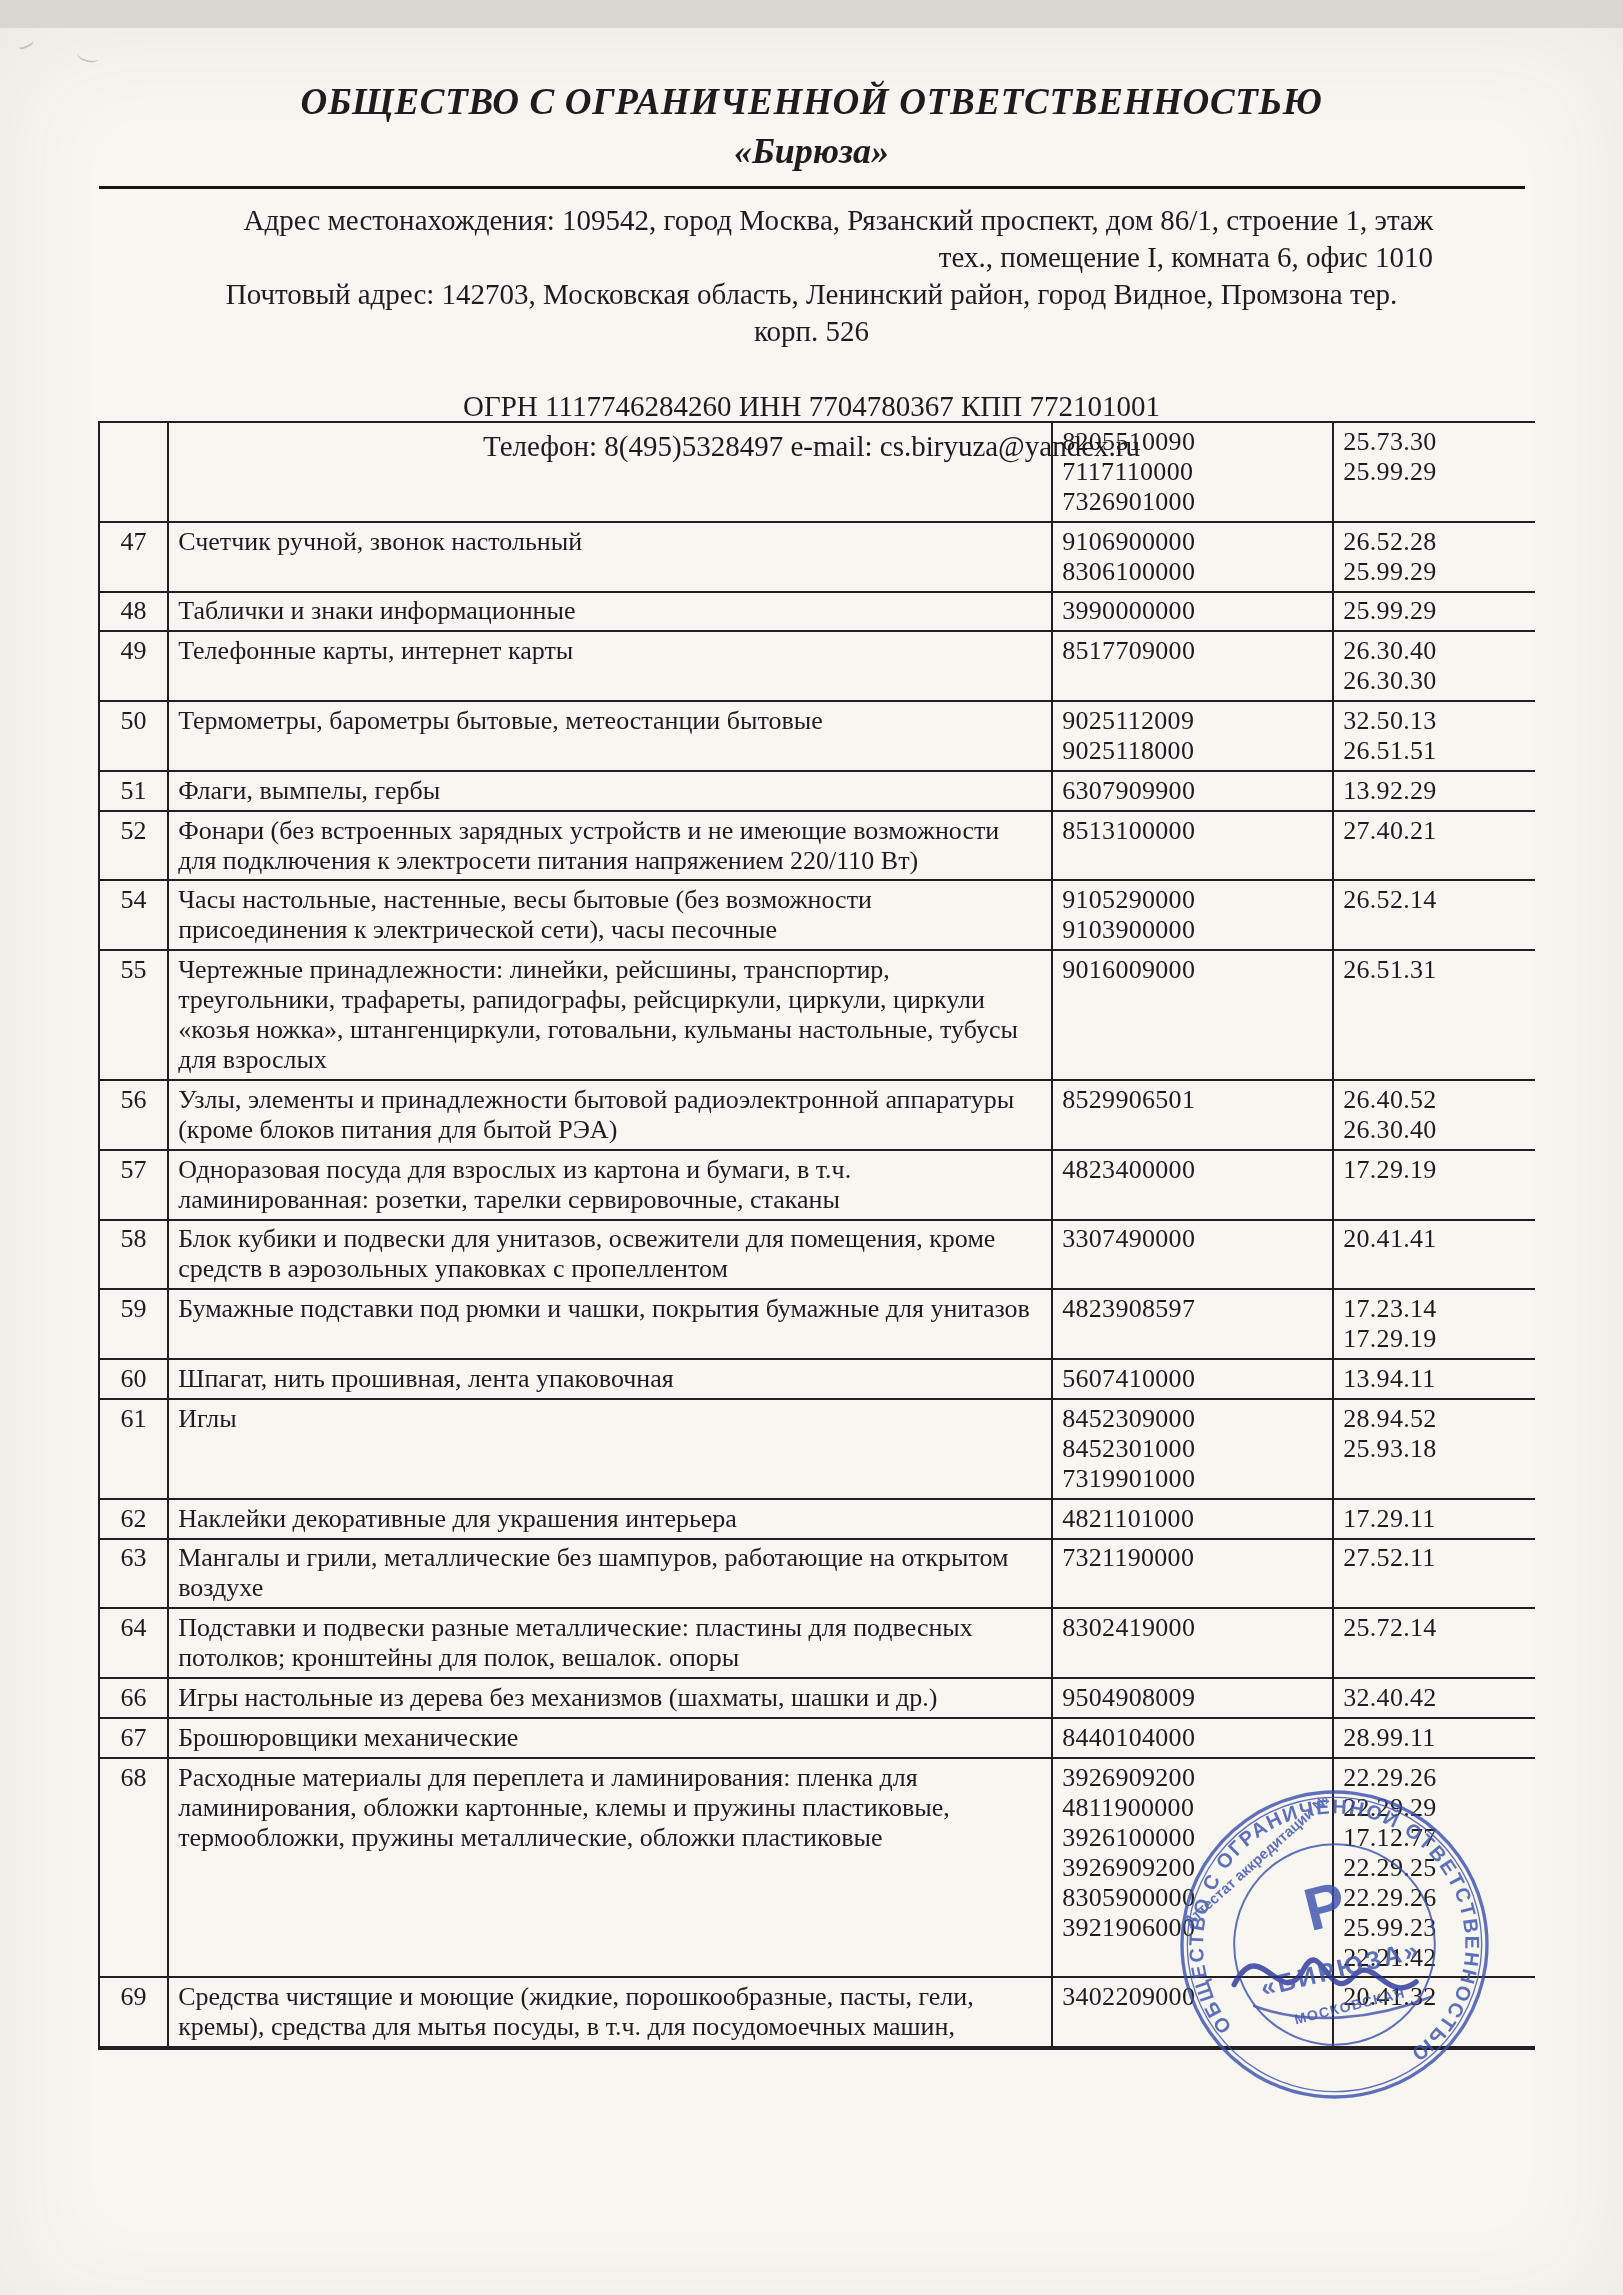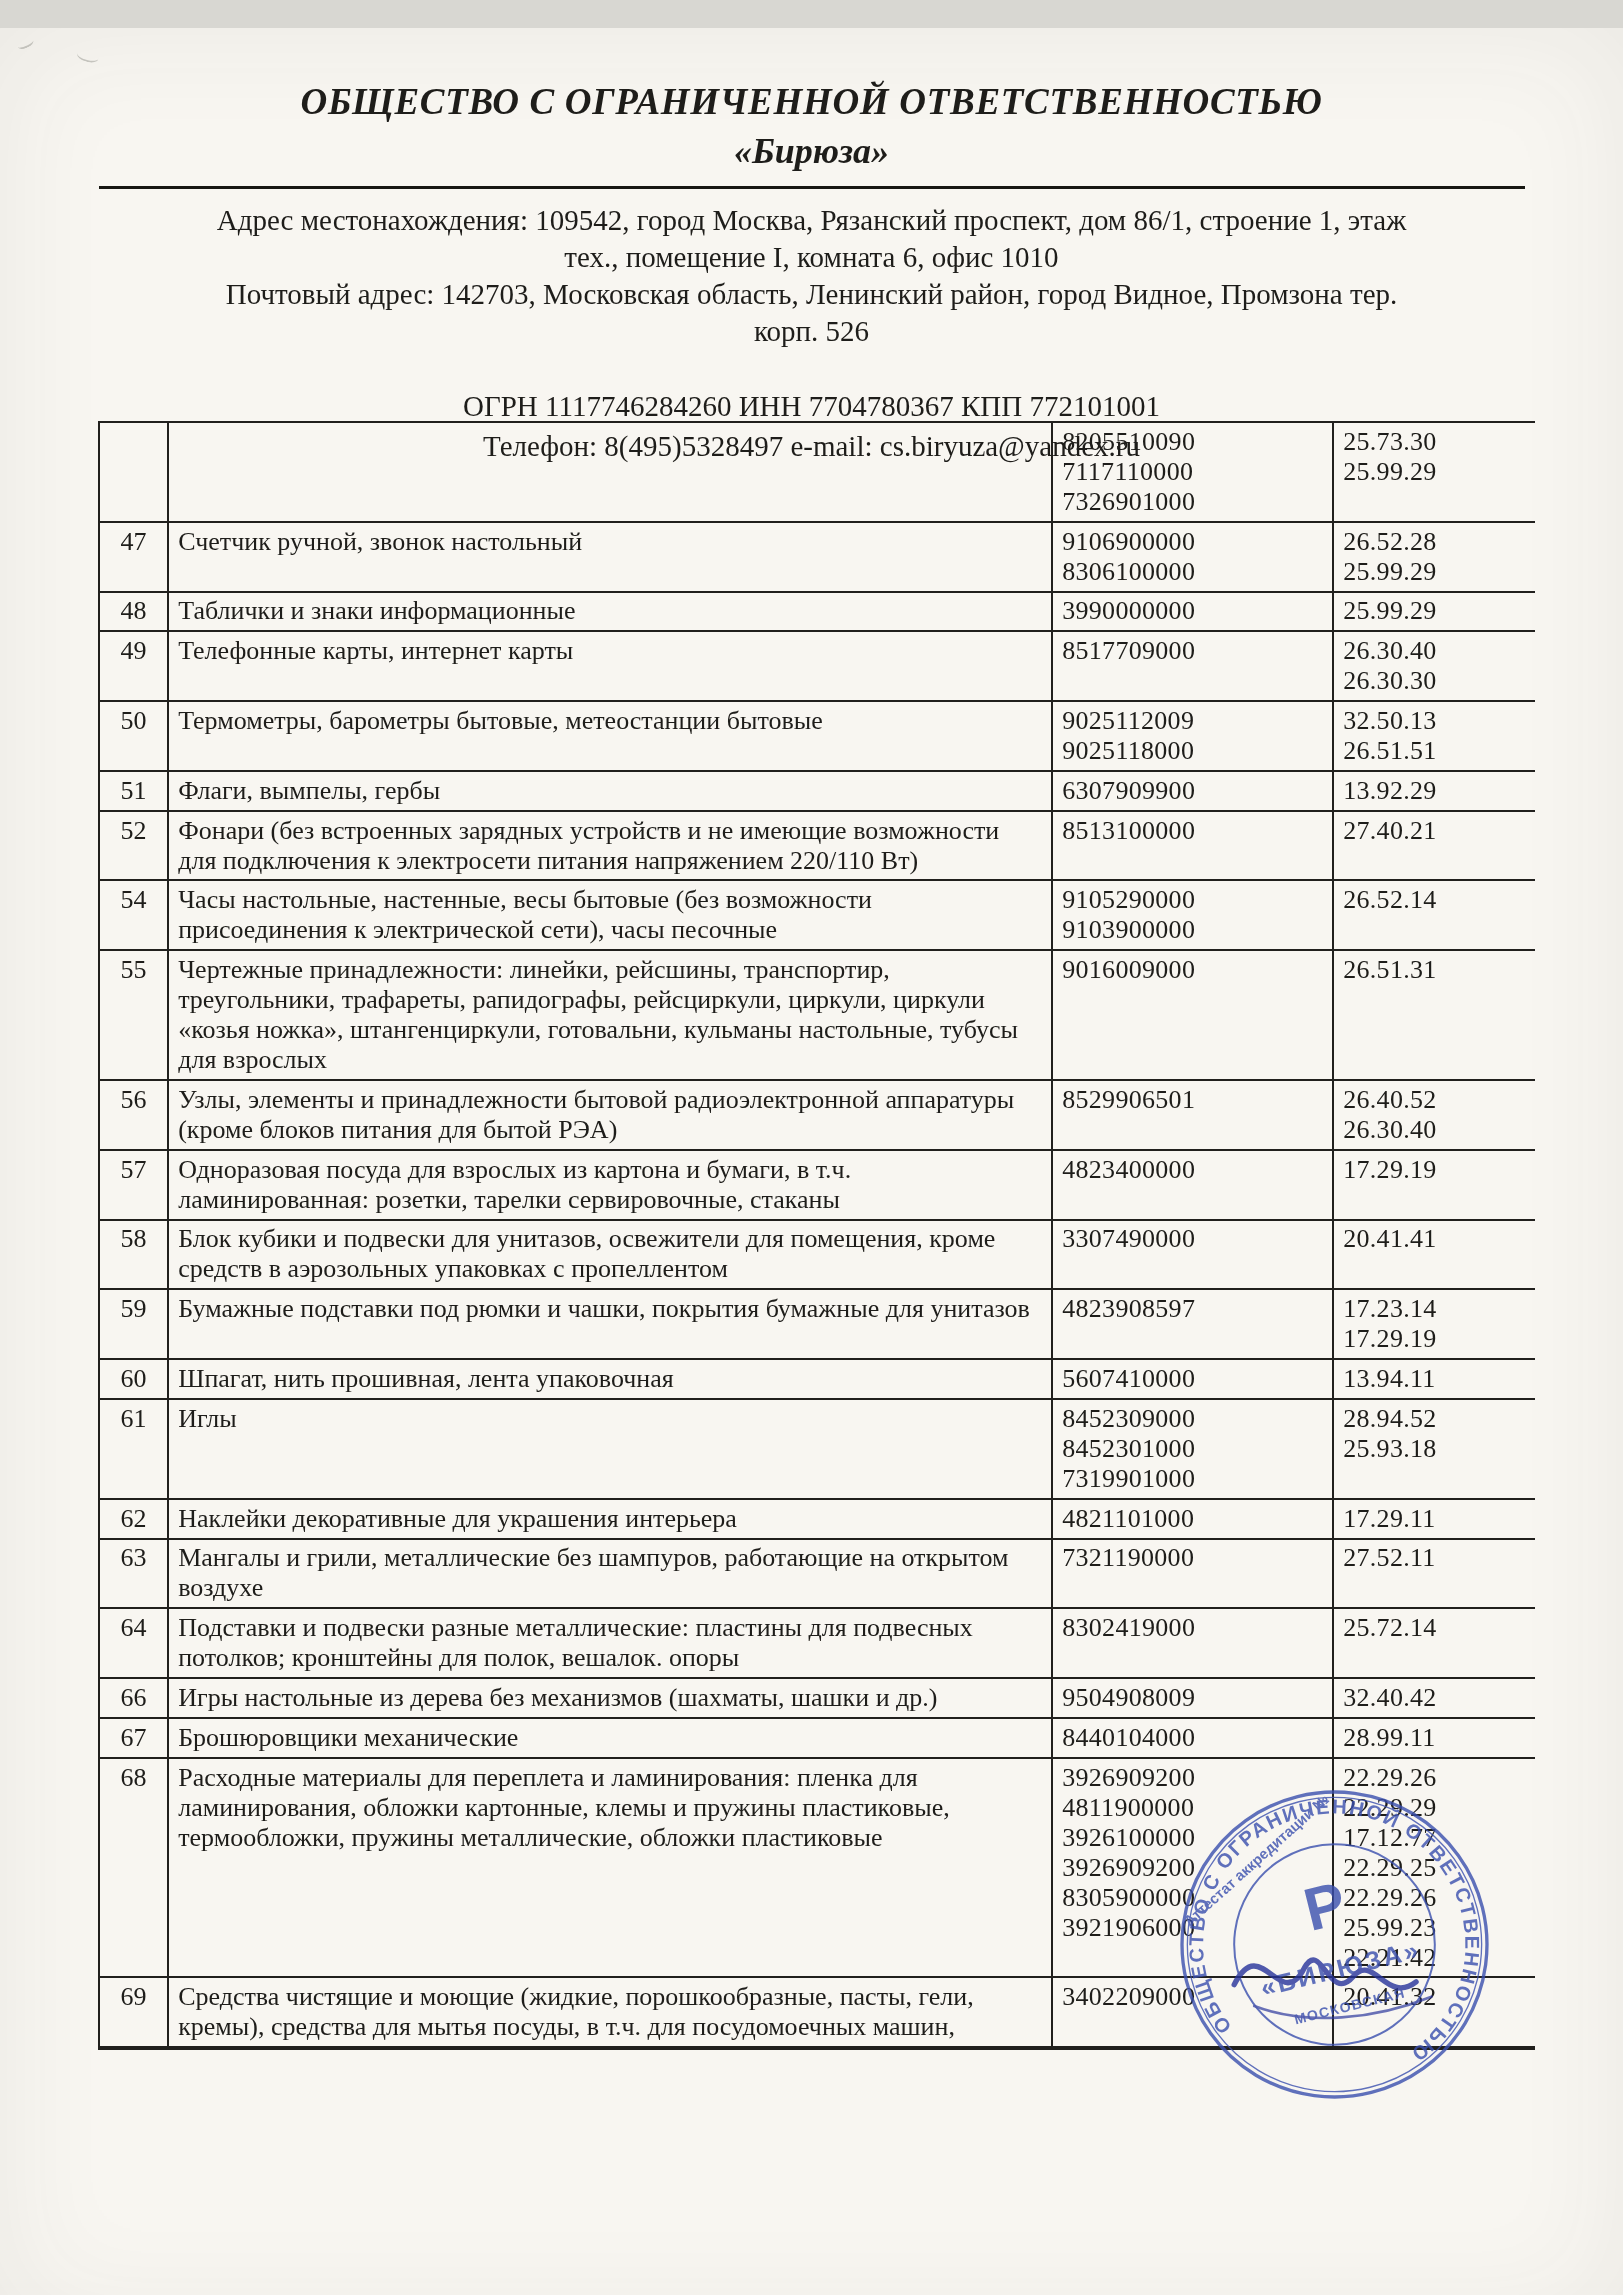--- a/index.html
+++ b/index.html
@@ -19,21 +19,21 @@
   .a1 { left: 17px; top: 10.5px; width: 17px; height: 9.2px;
         border-bottom: 2px solid #8d8d86; border-radius: 50%; transform: rotate(-24deg); }
   .a2 { left: 77px; top: 22px; width: 22px; height: 11.8px;
         border-bottom: 2px solid #8d8d86; border-radius: 50%; transform: rotate(14deg); }
 
   .hdr { position: absolute; top: 0; left: 0; right: 0; text-align: center; padding-top: 52px; }
   .company-type { font-size: 37px; font-weight: bold; font-style: italic; letter-spacing: 0.7px; }
   .company-name { font-size: 36px; font-weight: bold; font-style: italic; margin-top: 6.5px; }
   .rule { width: 1426px; height: 3.3px; background: #171712; margin: 14.4px auto 0; }
   .addr { font-size: 29px; line-height: 37px; max-width: 1243px; margin: 0 auto; }
-  .addr.first { margin-top: 13px; }
+  .addr.first { margin-top: 13px; text-align: right; }
   .reg { font-size: 29px; line-height: 37px; margin-top: 38px; }
   .contact { font-size: 29px; line-height: 37px; margin-top: 2.6px; }
 
   .table-clip {
     position: absolute; left: 98px; top: 393px;
     width: 1437px; max-height: 1861px; overflow: hidden;
     border-bottom: 2.6px solid #21201d;
   }
   table.goods { width: 100%; border-collapse: collapse; table-layout: fixed; }
   col.w-num  { width: 69px; }

